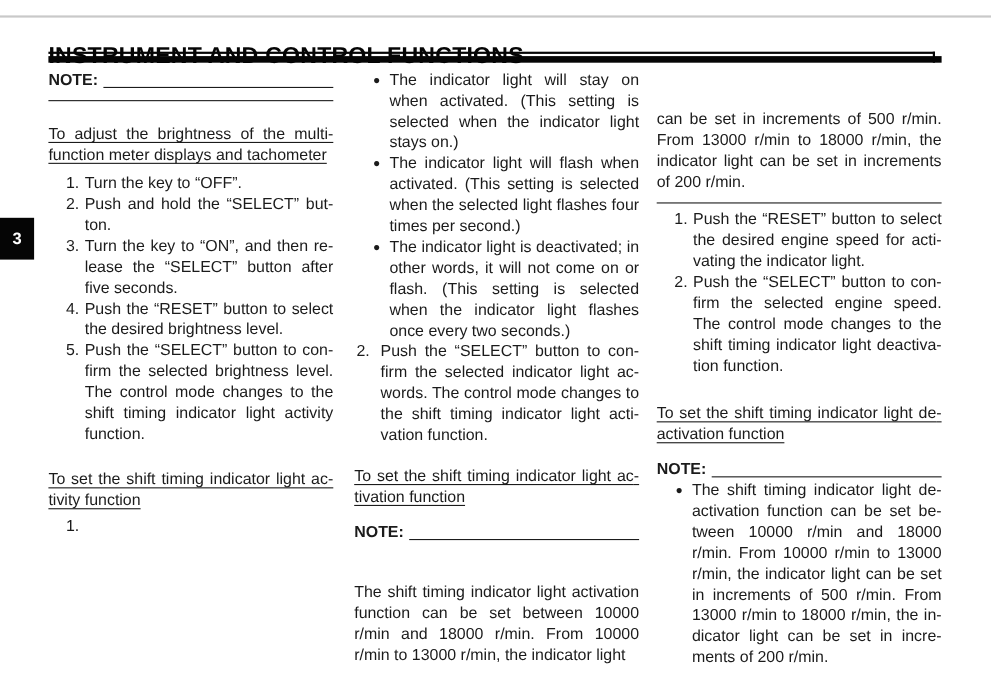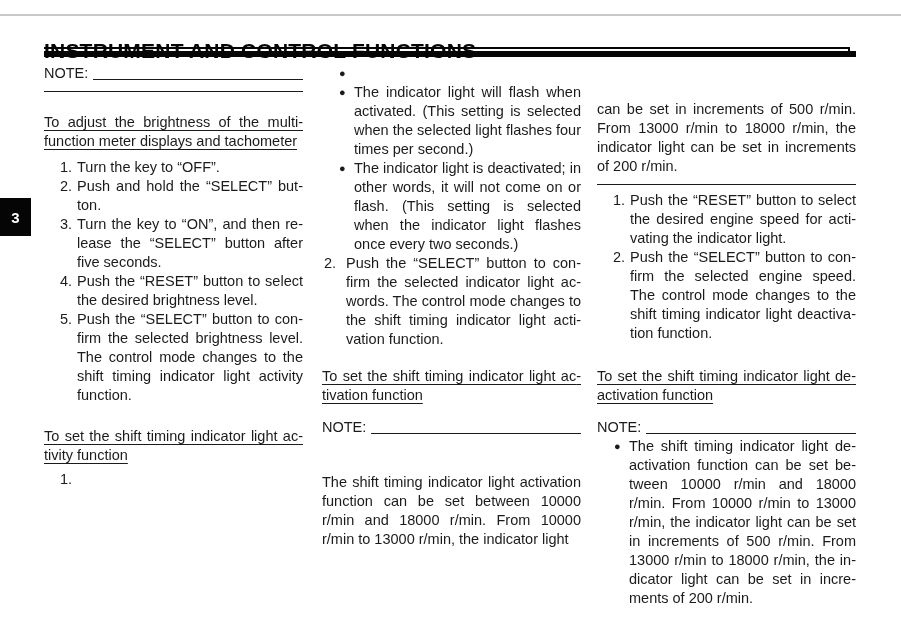--- a/index.html
+++ b/index.html
@@ -19,21 +19,21 @@
   .chapter-tab{
     position:absolute;left:0;top:198px;width:31px;height:38px;background:#050505;
     color:#ffffff;font-size:15px;font-weight:700;display:flex;align-items:center;justify-content:center;
   }
   .col{position:absolute;top:64px;width:259px;font-size:14.5px;line-height:19px;}
   .col-1{left:44px;}
   .col-2{left:322px;}
   .col-3{left:597px;}
   .para{text-align:justify;margin-top:36px;}
   .note-row{display:flex;align-items:flex-end;}
-  .note-label{font-weight:400;flex:none;}
+  .note-label{font-weight:700;flex:none;}
   .note-rule{flex:1;border-bottom:1.7px solid #1b1b1b;margin:0 0 3px 5px;}
   .hrule{border-top:1.6px solid #1b1b1b;margin-top:8px;}
   .sect-head{
     text-align:justify;text-decoration:underline;text-underline-offset:3px;
     text-decoration-thickness:1.2px;margin-top:21px;
   }
   .olist{margin-top:7px;}
   .oitem{display:flex;}
   .oitem .num{flex:0 0 33px;padding-left:16px;box-sizing:border-box;}
   .oitem.flush .num{flex:0 0 24px;padding-left:2px;}
@@ -104,20 +104,21 @@
     <div class="oitem">
       <span class="num">1.</span>
     </div>
   </div>
 </div>
 
 <div class="col col-2">
   <div>
     <div class="bitem">
       <span class="bdot">●</span>
+      <span class="btext">The indicator light will stay on when activated. (This setting is selected when the indicator light stays on.)</span>
     </div>
     <div class="bitem">
       <span class="bdot">●</span>
       <span class="btext">The indicator light will flash when activated. (This setting is selected when the selected light flashes four times per second.)</span>
     </div>
     <div class="bitem">
       <span class="bdot">●</span>
       <span class="btext">The indicator light is deacti­vated; in other words, it will not come on or flash. (This setting is selected when the indicator light flashes once every two seconds.)</span>
     </div>
   </div>

